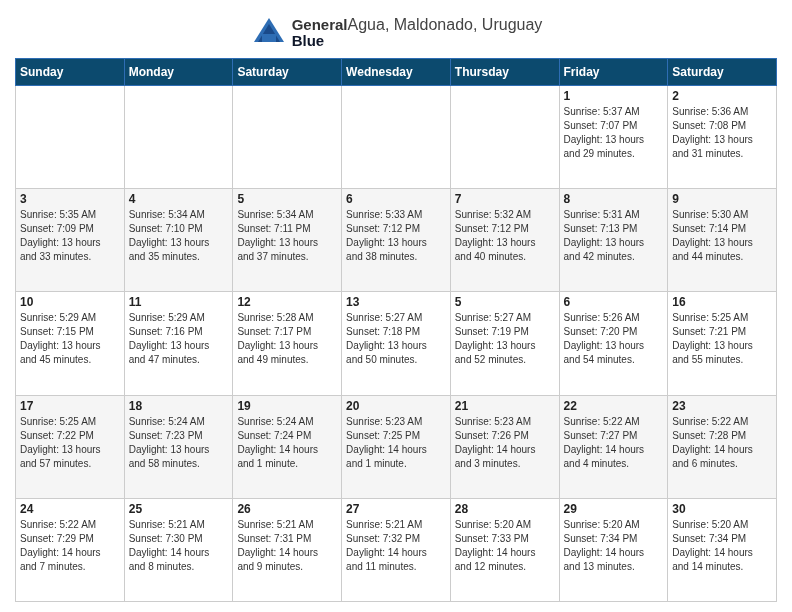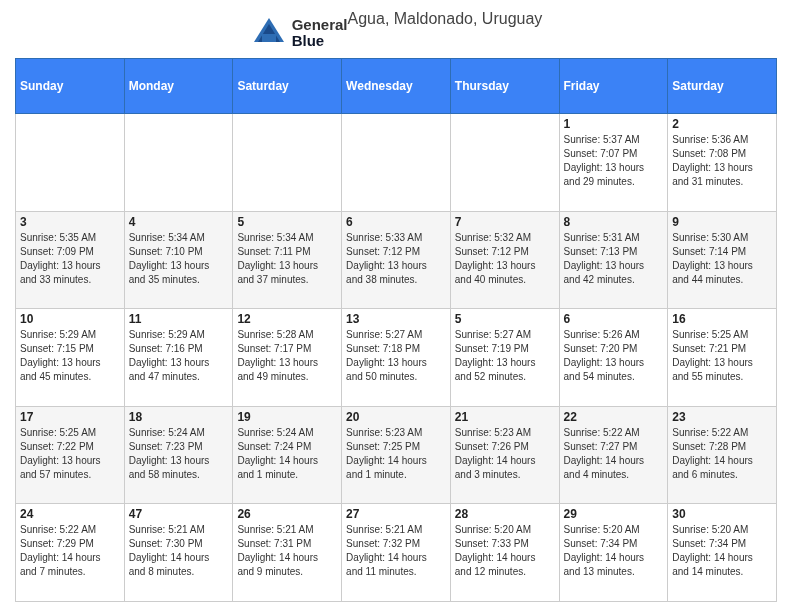--- a/index.html
+++ b/index.html
@@ -54,33 +54,33 @@
     }
     .main-title {
       font-size: 32px;
       font-weight: normal;
       color: #222;
       line-height: 1.1;
     }
     .subtitle {
       font-size: 16px;
       color: #444;
-      margin-top: 0;
+      margin-top: 6px;
     }
     .calendar {
       width: 100%;
       border-collapse: collapse;
       flex: 1;
     }
     .calendar thead th {
-      background: #3b82f6;
+      background: #0c4a6e;
       color: #fff;
       font-size: 12px;
       font-weight: bold;
-      padding: 20px 4px;
+      padding: 6px 4px;
       text-align: left;
       border: 1px solid #2e6db4;
     }
     .calendar tbody td {
       border: 1px solid #ccc;
       vertical-align: top;
       padding: 3px 4px;
       font-size: 10px;
       color: #333;
       width: calc(100% / 7);
@@ -244,21 +244,21 @@
             <span class="day-number">23</span>
             <div class="day-info">Sunrise: 5:22 AM<br>Sunset: 7:28 PM<br>Daylight: 14 hours and 6 minutes.</div>
           </td>
         </tr>
         <tr>
           <td>
             <span class="day-number">24</span>
             <div class="day-info">Sunrise: 5:22 AM<br>Sunset: 7:29 PM<br>Daylight: 14 hours and 7 minutes.</div>
           </td>
           <td>
-            <span class="day-number">47</span>
+            <span class="day-number">25</span>
             <div class="day-info">Sunrise: 5:21 AM<br>Sunset: 7:30 PM<br>Daylight: 14 hours and 8 minutes.</div>
           </td>
           <td>
             <span class="day-number">26</span>
             <div class="day-info">Sunrise: 5:21 AM<br>Sunset: 7:31 PM<br>Daylight: 14 hours and 9 minutes.</div>
           </td>
           <td>
             <span class="day-number">27</span>
             <div class="day-info">Sunrise: 5:21 AM<br>Sunset: 7:32 PM<br>Daylight: 14 hours and 11 minutes.</div>
           </td>

